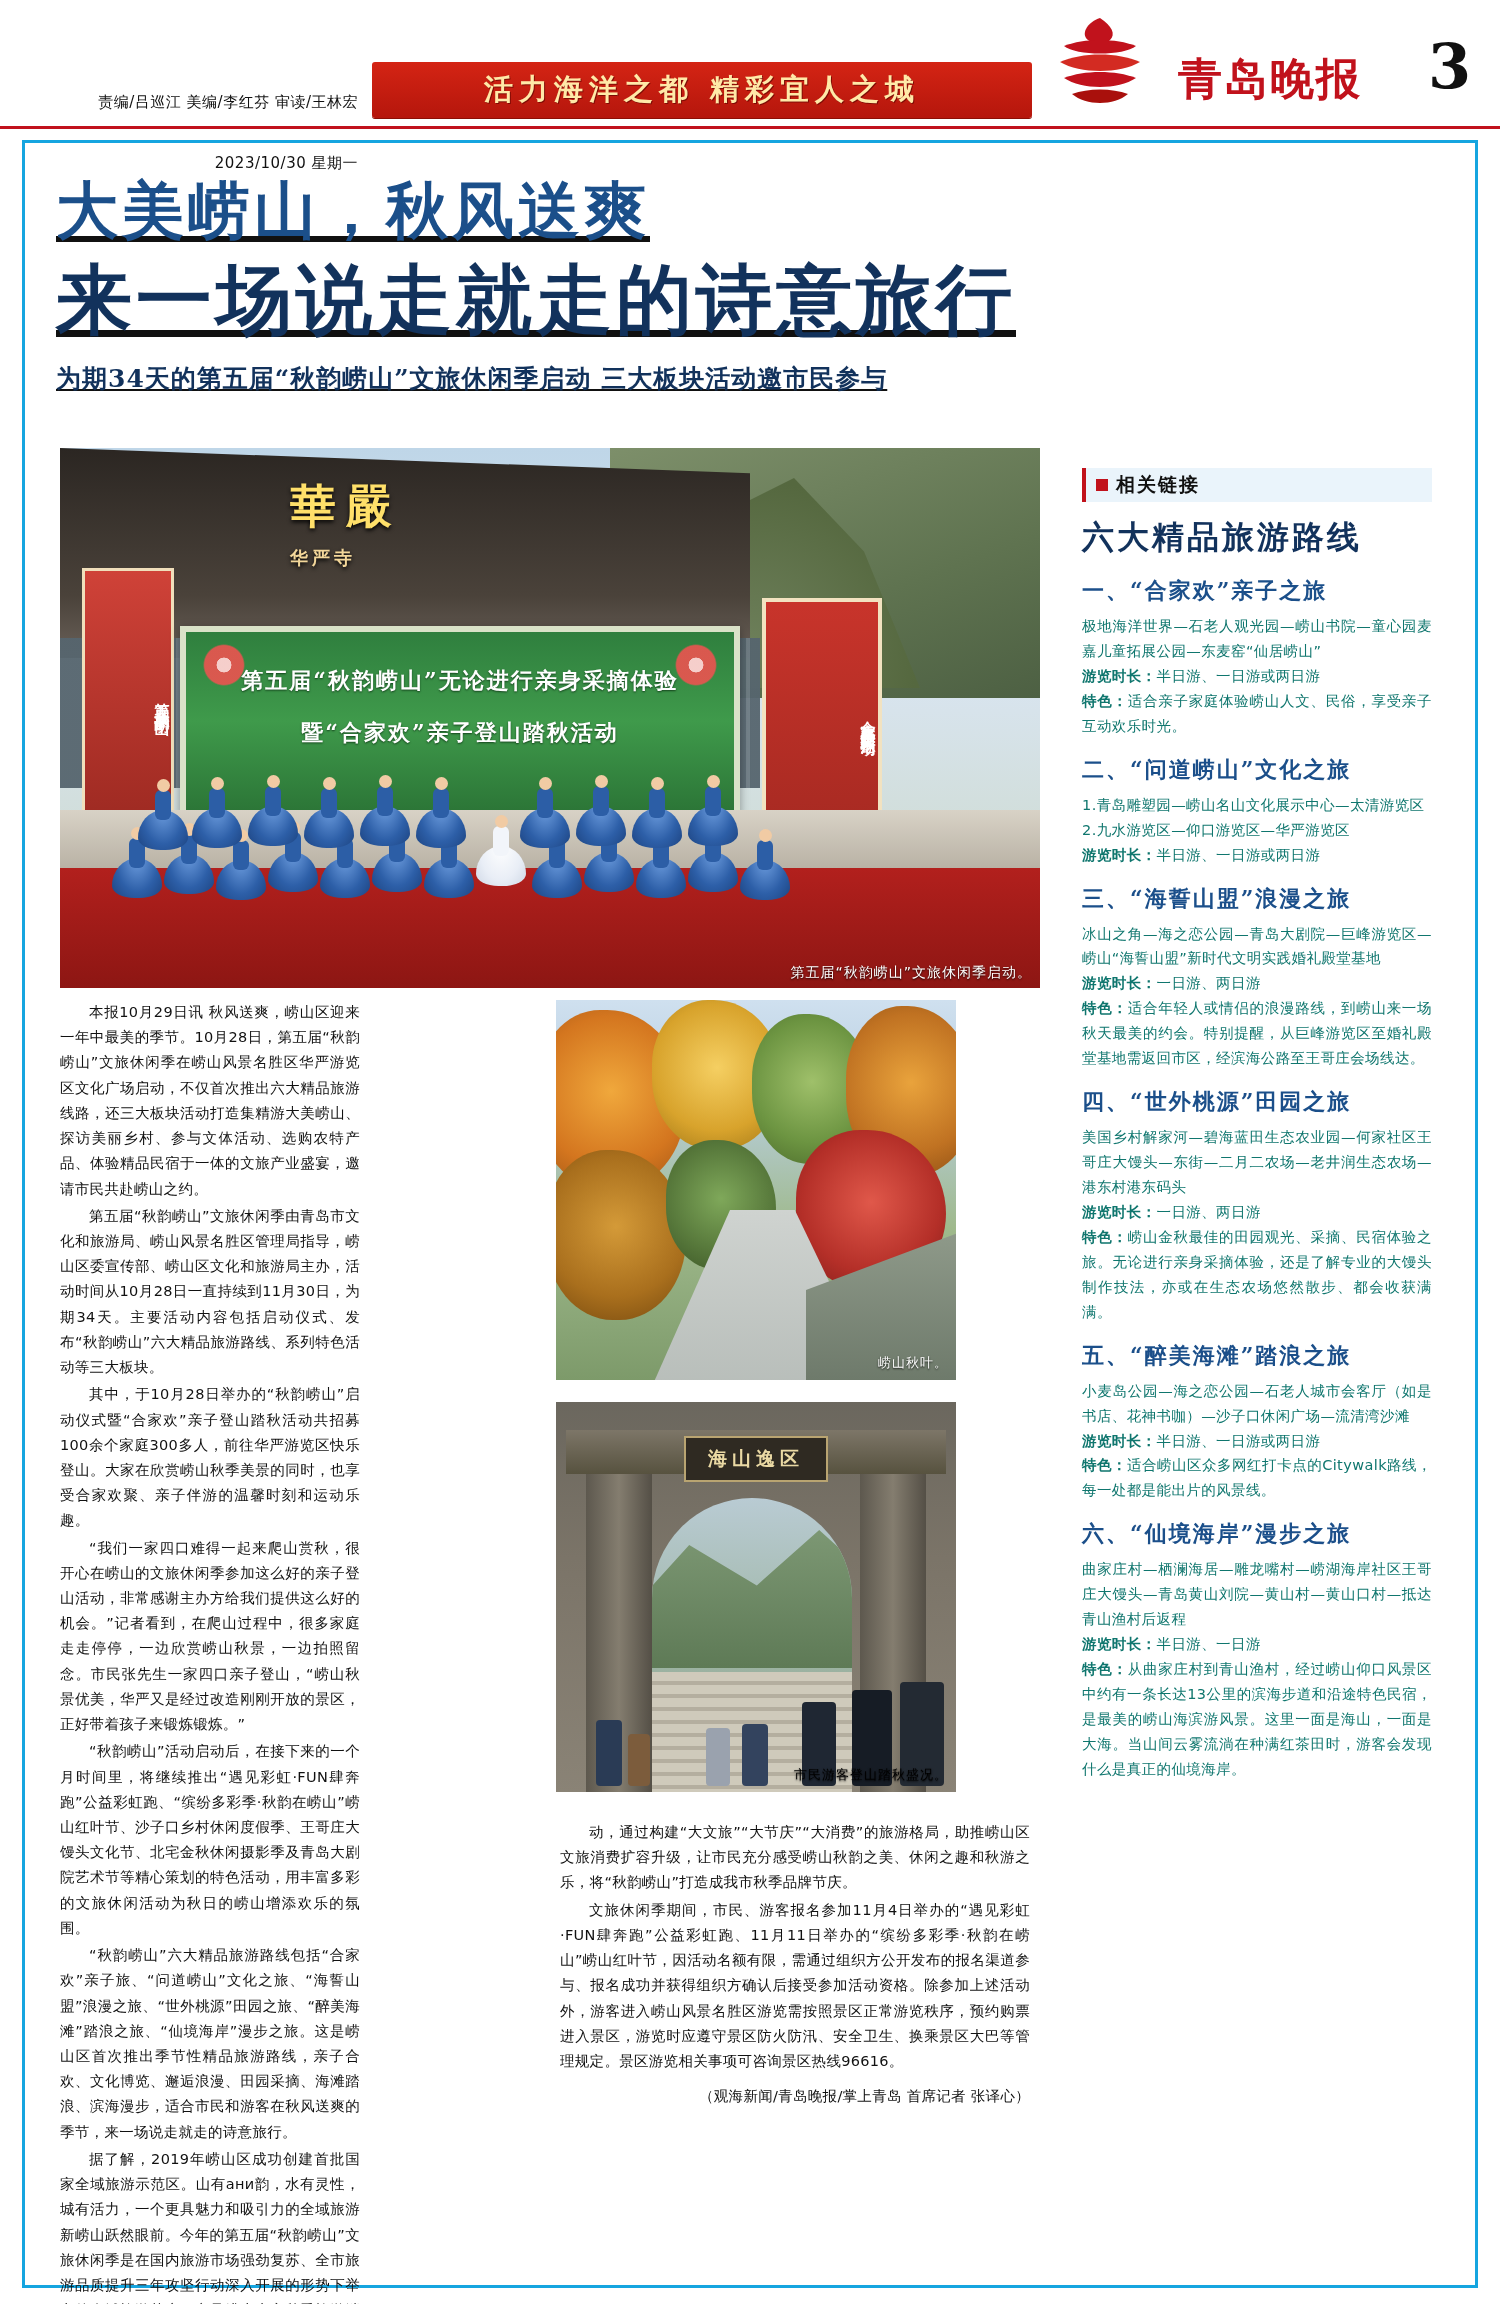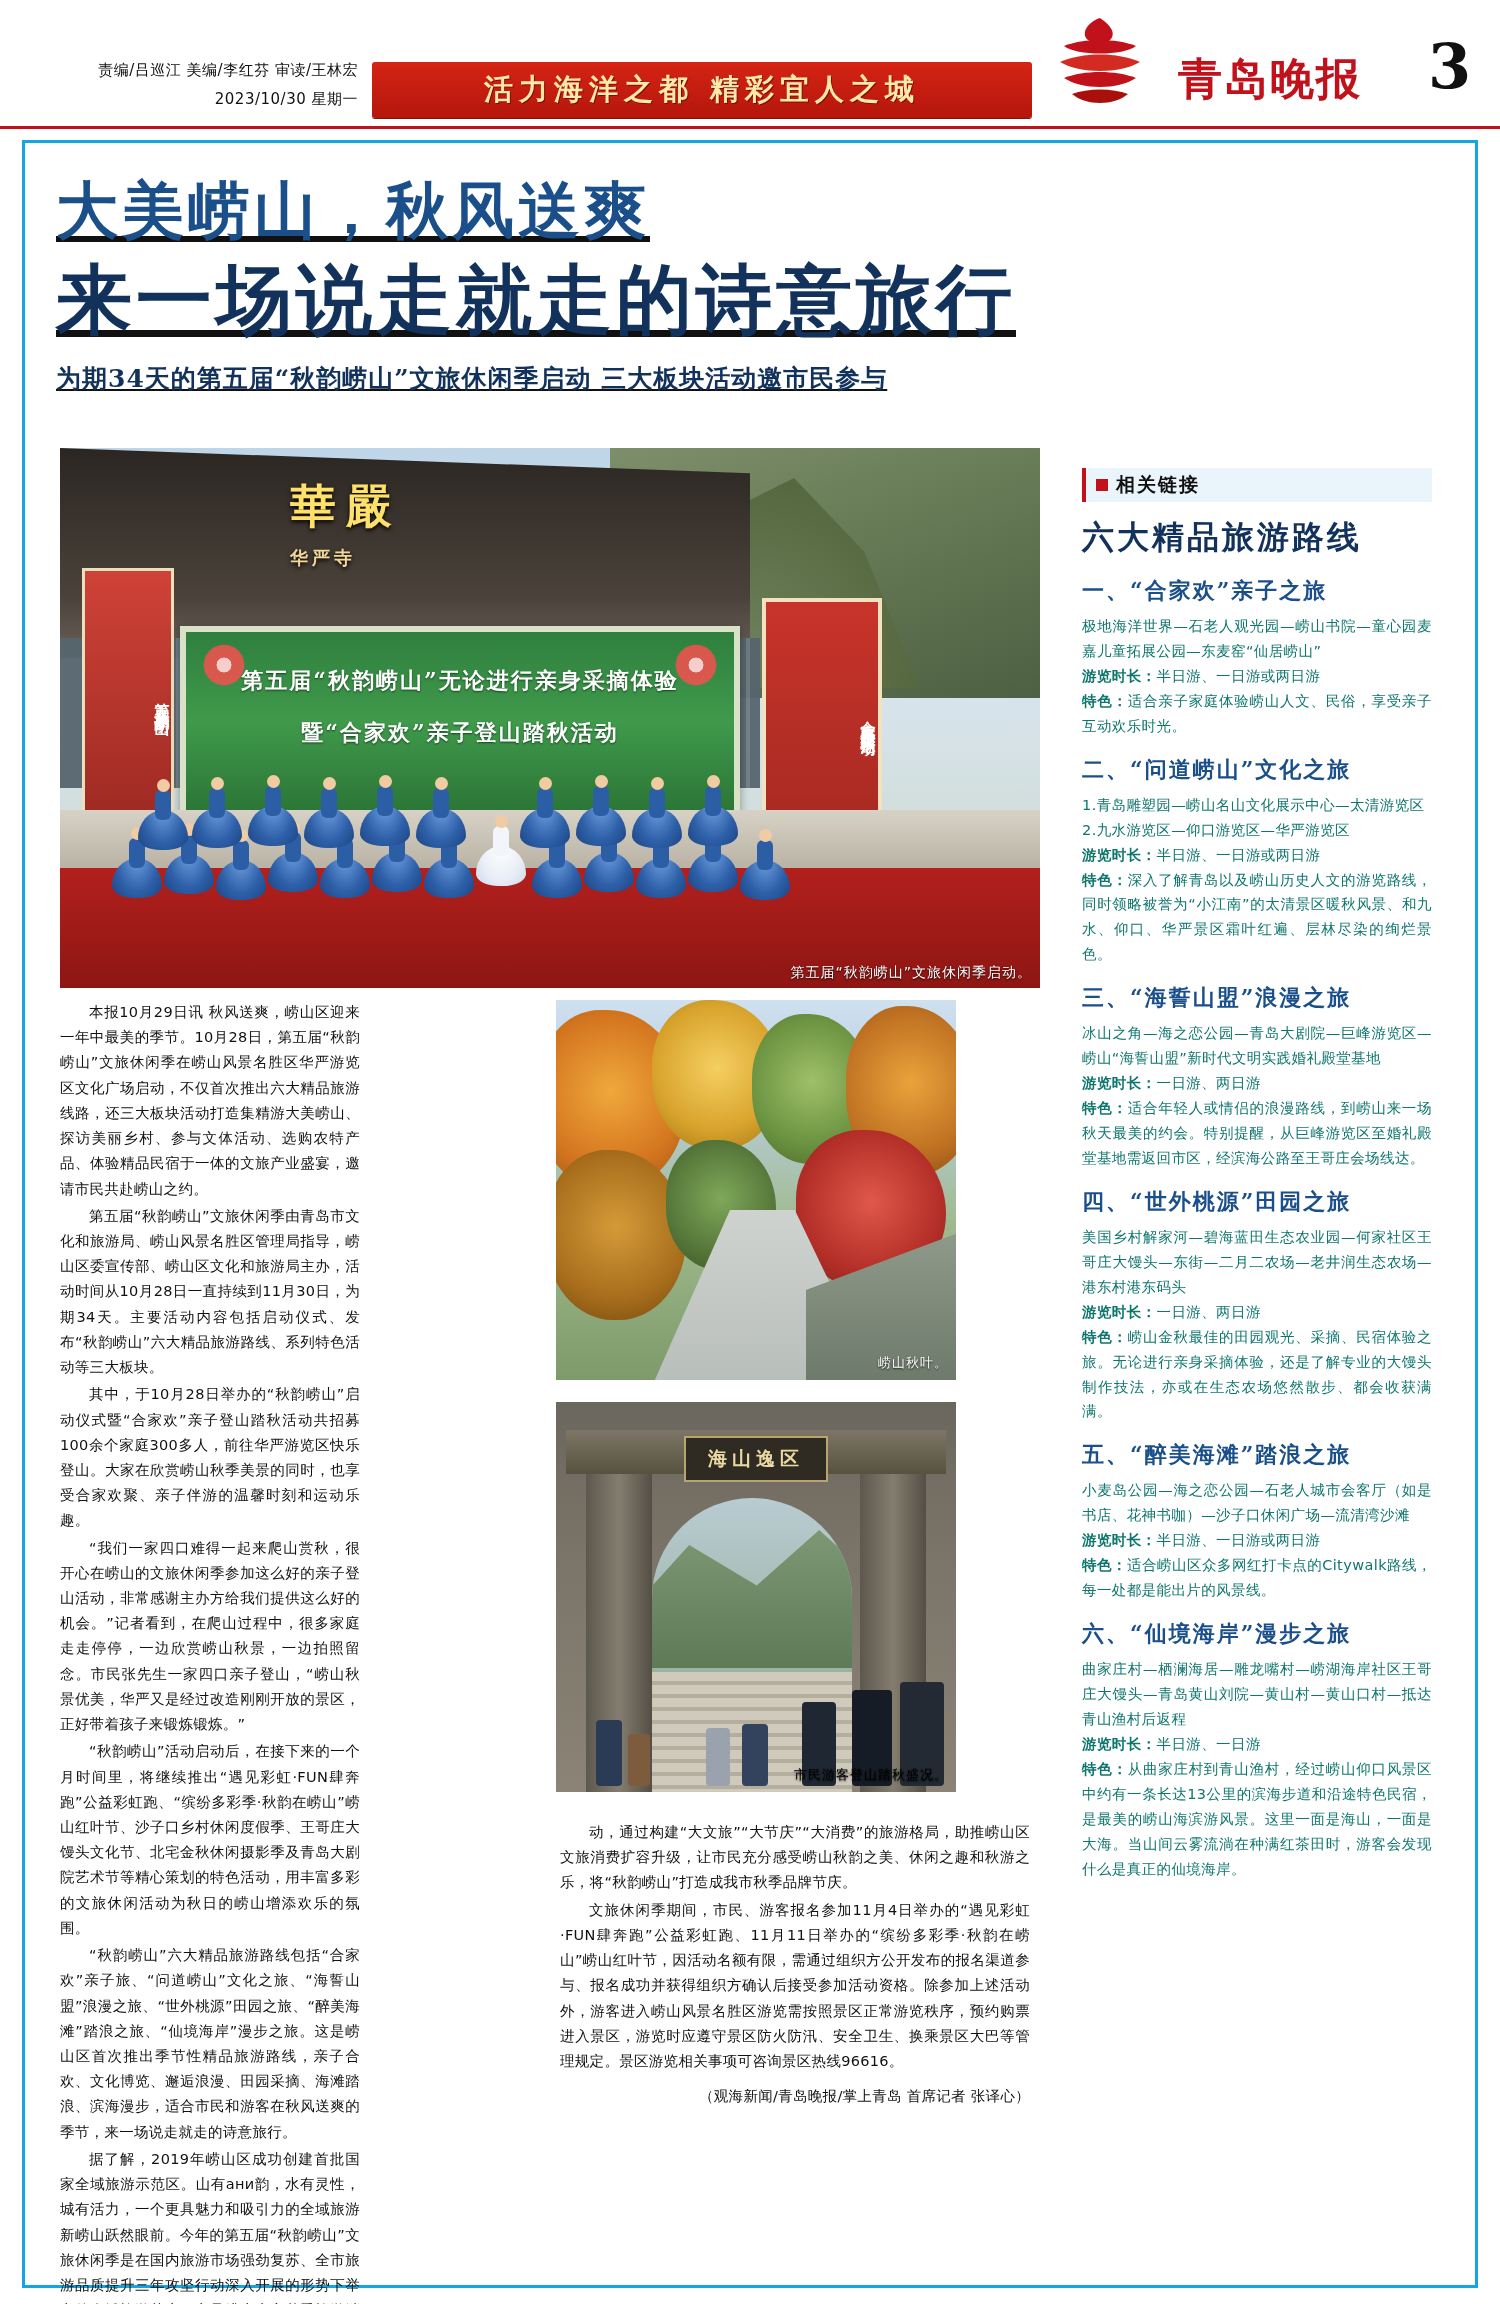--- a/index.html
+++ b/index.html
@@ -32,21 +32,21 @@
     position: absolute;
     left: 28px;
     top: 56px;
     font-size: 15px;
     line-height: 1.9;
     color: #111;
     letter-spacing: 0.5px;
     text-align: right;
     width: 330px;
   }
-  .credits div { white-space: nowrap; }
+  .credits div { white-space: nowrap; margin-top: 32px; }
 
   .slogan-bar {
     position: absolute;
     left: 372px;
     top: 62px;
     width: 660px;
     height: 56px;
     background: linear-gradient(180deg,#d42414 0%, #b5160c 100%);
     border-radius: 3px;
     display: flex;
@@ -585,23 +585,20 @@
         <b>特色：</b><span>适合亲子家庭体验崂山人文、民俗，享受亲子互动欢乐时光。</span>
       </div>
     </div>
 
     <div>
       <div class="route-h">二、“问道崂山”文化之旅</div>
       <div class="route-p noind" style="white-space:pre-line">  1.青岛雕塑园—崂山名山文化展示中心—太清游览区
   2.九水游览区—仰口游览区—华严游览区</div>
       <div class="route-p noind">
         <b>游览时长：</b><span>半日游、一日游或两日游</span>
-      </div>
-      <div class="route-p noind">
-        <b>特色：</b><span>深入了解青岛以及崂山历史人文的游览路线，同时领略被誉为“小江南”的太清景区暖秋风景、和九水、仰口、华严景区霜叶红遍、层林尽染的绚烂景色。</span>
       </div>
     </div>
 
     <div>
       <div class="route-h">三、“海誓山盟”浪漫之旅</div>
       <div class="route-p noind">  冰山之角—海之恋公园—青岛大剧院—巨峰游览区—崂山“海誓山盟”新时代文明实践婚礼殿堂基地</div>
       <div class="route-p noind">
         <b>游览时长：</b><span>一日游、两日游</span>
       </div>
       <div class="route-p noind">

